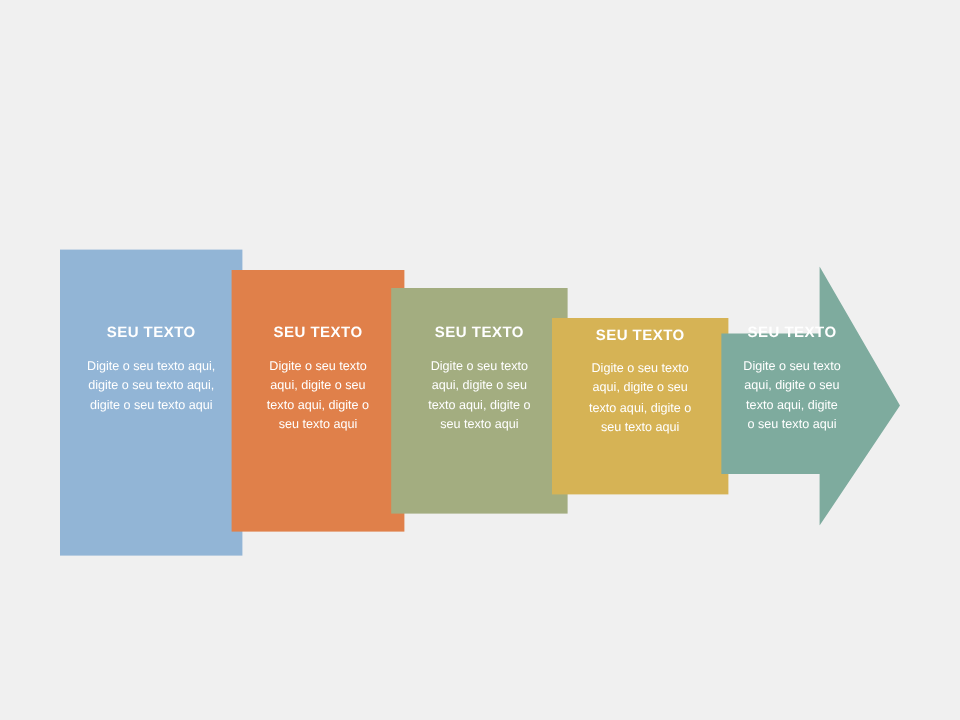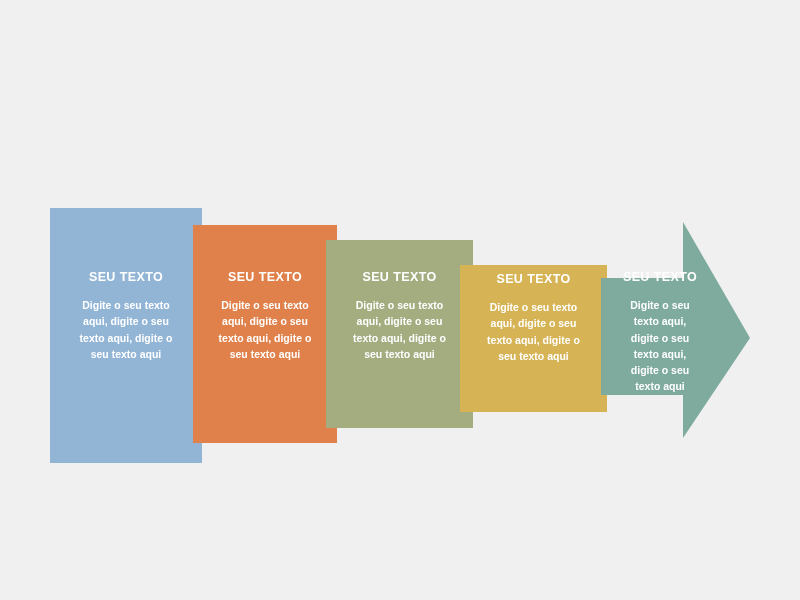--- a/index.html
+++ b/index.html
@@ -37,21 +37,21 @@
   }
   .stage-title {
     font-size: 12.5px;
     font-weight: bold;
     letter-spacing: 0.4px;
     line-height: 1.2;
     margin: 0 0 7px 0;
   }
   .stage-desc {
     font-size: 10.5px;
-    font-weight: bold;
+    font-weight: normal;
     line-height: 1.55;
     margin: 12px;
   }
   
   #stage-1 {
     left: 50px;
     top: 208px;
     width: 152px;
     height: 255px;
     z-index: 1;

